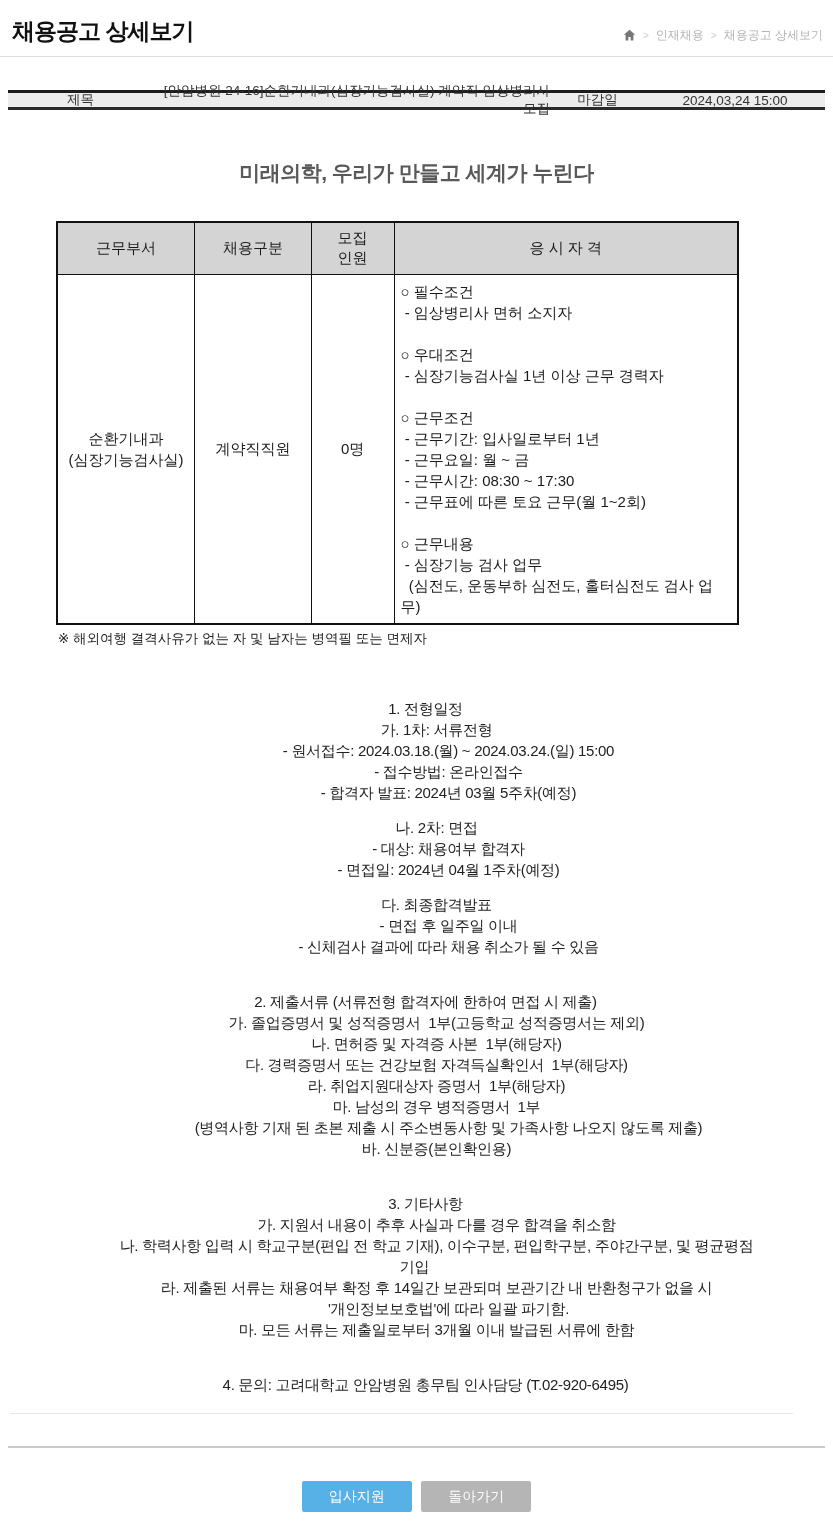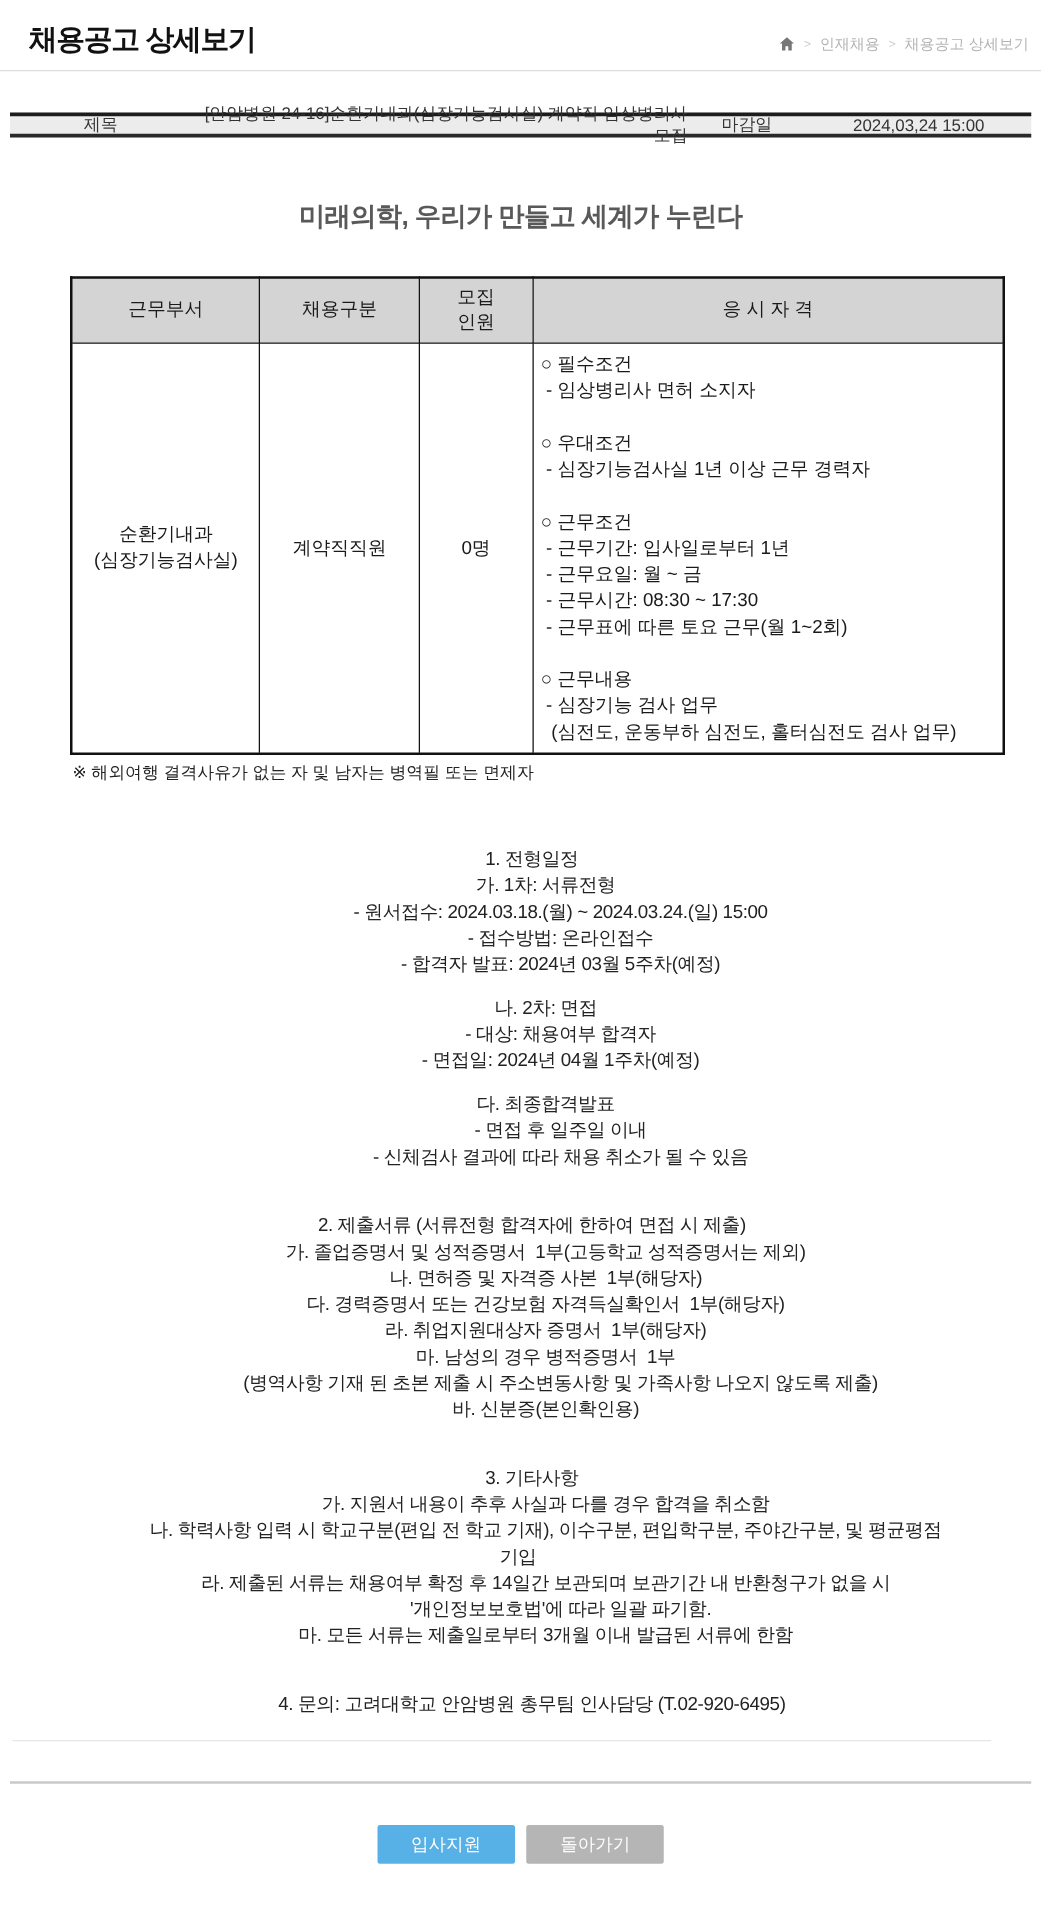--- a/index.html
+++ b/index.html
@@ -5,21 +5,21 @@
   * { margin:0; padding:0; box-sizing:border-box; }
   html,body { background:#fff; }
   body {
     width:833px; min-height:1525px; overflow-x:hidden;
     font-family:"Liberation Sans","DejaVu Sans",sans-serif;
     color:#222;
   }
   
   .page-header {
     display:flex; justify-content:space-between; align-items:flex-end;
-    padding:16px 10px 9px 23px; margin:0 0;
+    padding:16px 10px 9px 12px; margin:0 0;
     border-bottom:1px solid #ddd;
   }
   .page-title { font-size:23px; font-weight:700; color:#111; letter-spacing:-1px; }
   .breadcrumb { display:flex; align-items:center; gap:7px; font-size:12px; color:#b3b3b3; padding-bottom:3px; }
   .breadcrumb .sep { color:#ccc; font-size:10px; }
   .breadcrumb .home { display:inline-flex; align-items:center; }
   
   .summary-bar {
     margin:33px 8px 0 8px;
     background:#ececec;
@@ -31,21 +31,21 @@
   .sb-value1 { flex:1; text-align:right; }
   .sb-label2 { width:95px; text-align:center; }
   .sb-value2 { width:180px; text-align:center; }
   
   .slogan {
     margin-top:49px; text-align:center;
     font-size:21px; font-weight:700; color:#595959; letter-spacing:-0.5px;
   }
   
   table.recruit {
-    margin:34px 0 0 56px; width:748px;
+    margin:34px 0 0 56px; width:683px;
     border-collapse:collapse; border:2px solid #111;
     font-size:15px; color:#1a1a1a;
   }
   table.recruit th, table.recruit td { border:1px solid #111; }
   table.recruit th {
     background:#d4d4d4; font-weight:400; height:52px;
     text-align:center; vertical-align:middle; white-space:pre-line; line-height:20px;
   }
   table.recruit td { vertical-align:middle; }
   td.c { text-align:center; white-space:pre-line; line-height:21px; }

